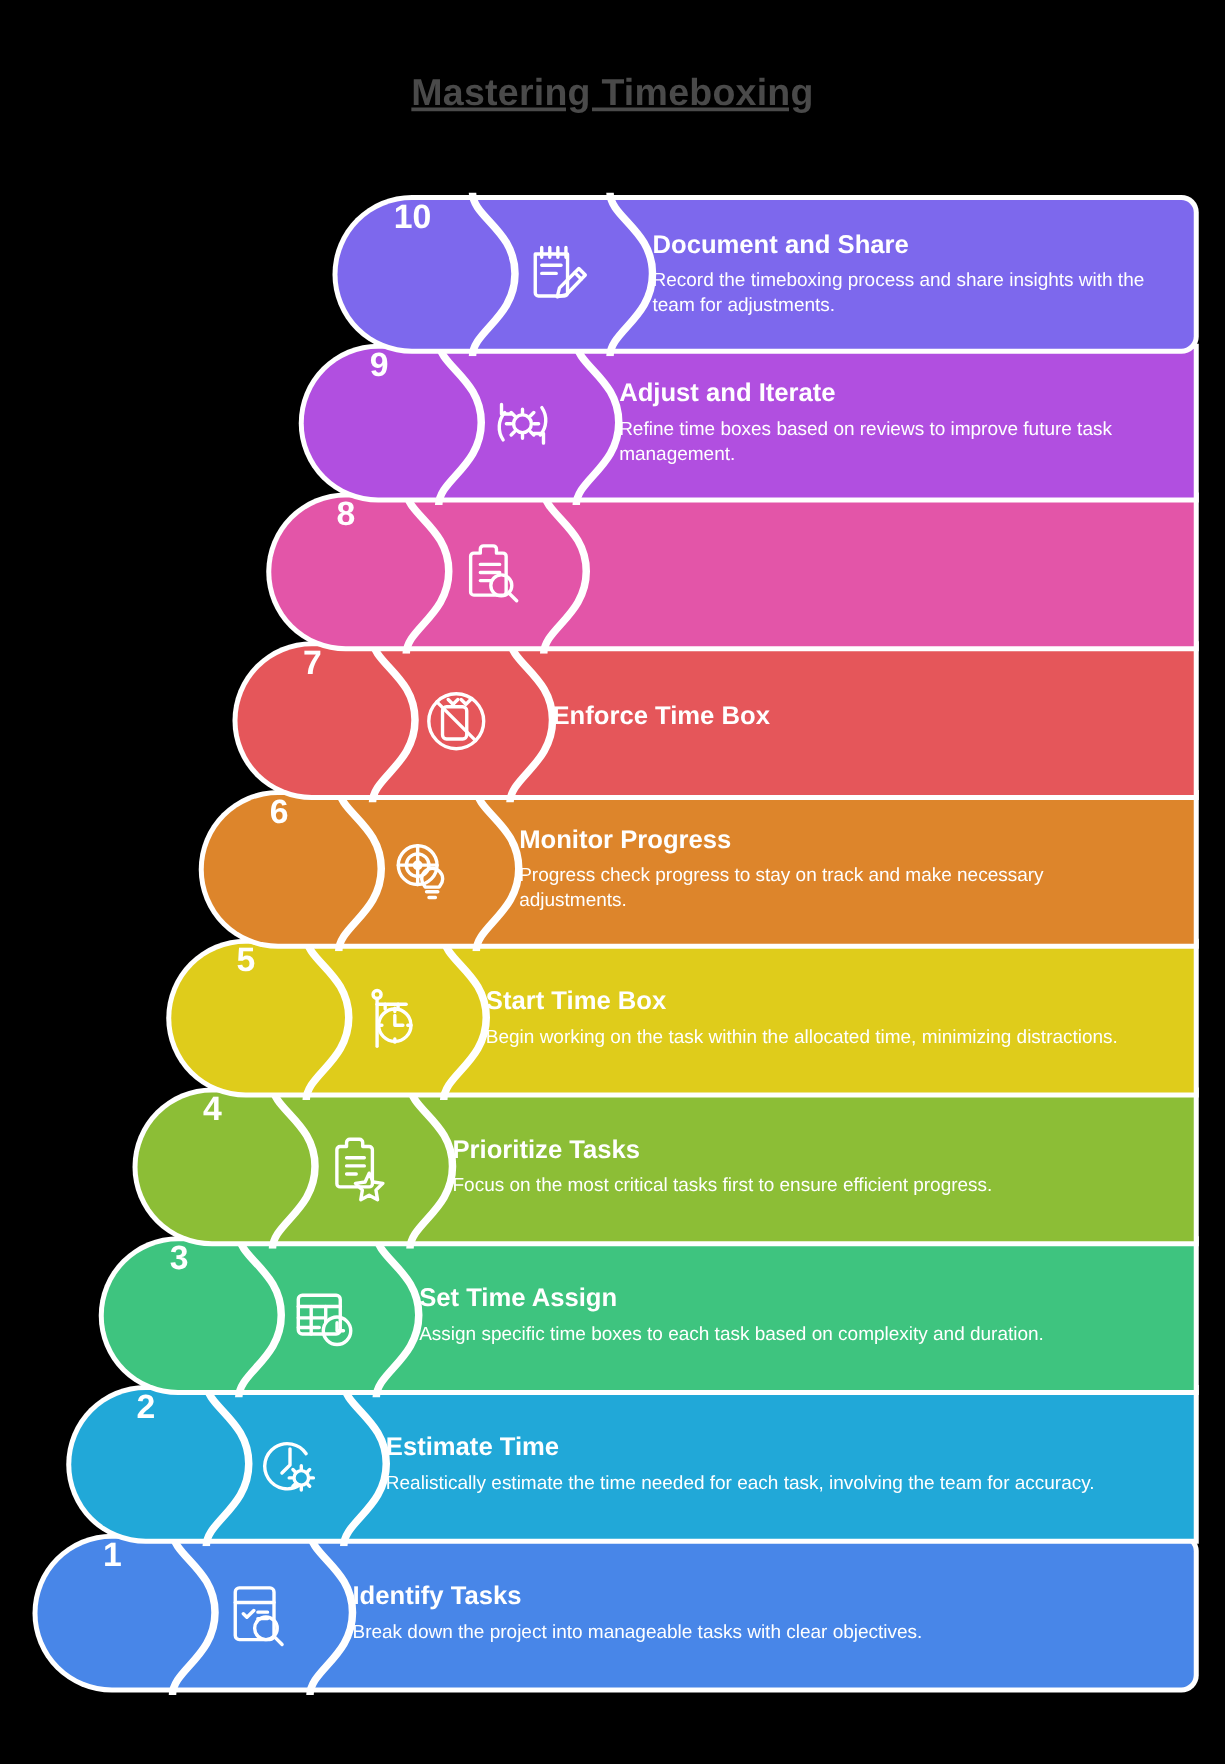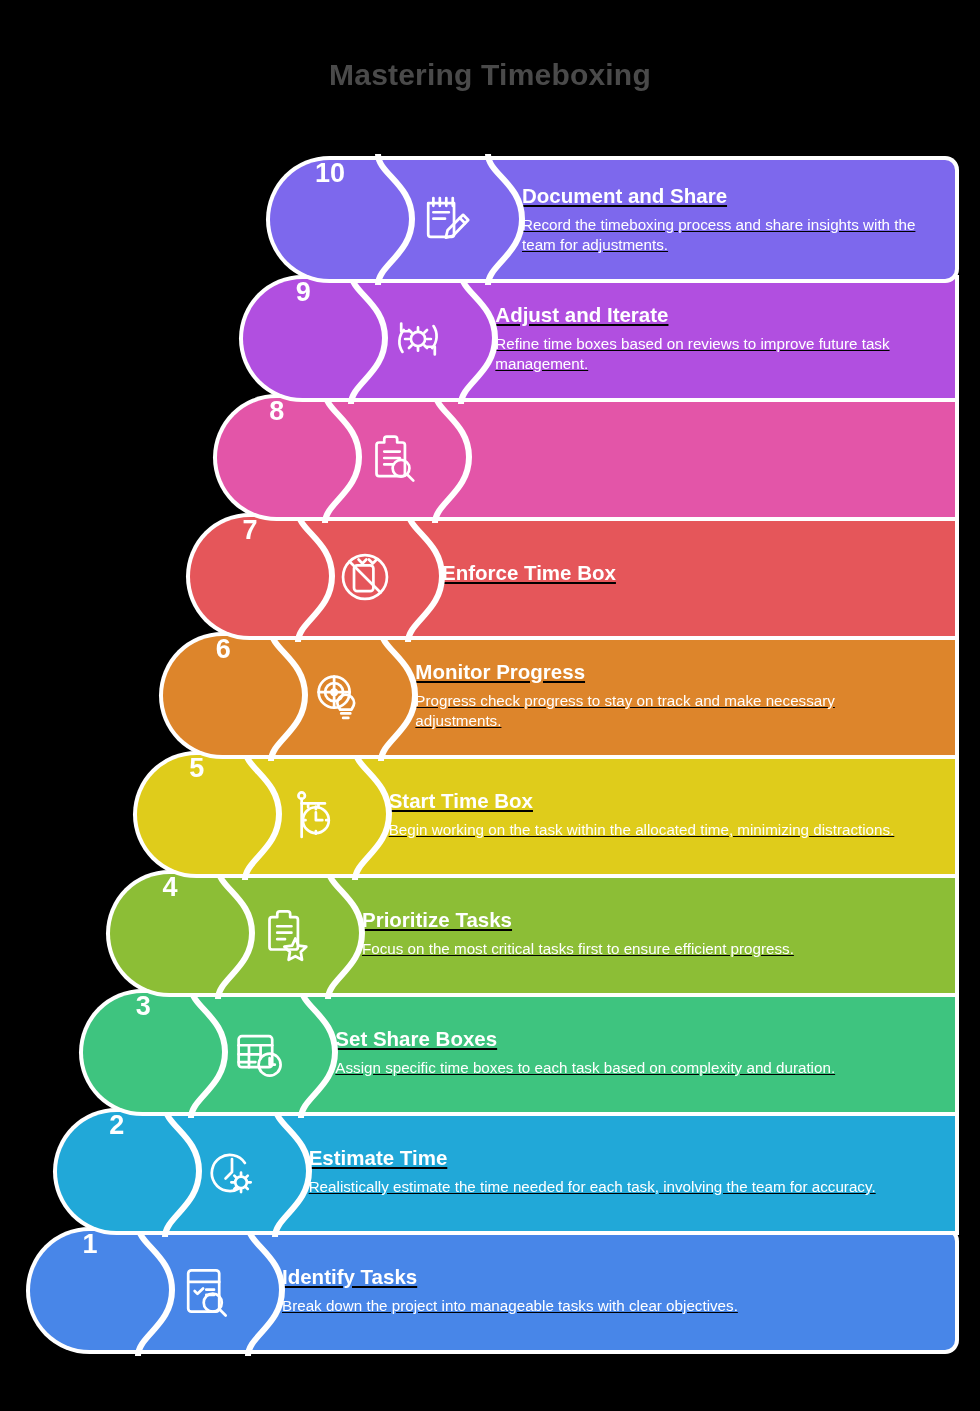--- a/index.html
+++ b/index.html
@@ -25,20 +25,21 @@
     align-items: center;
     justify-content: center;
   }
   .title {
     font-size: 30px;
     font-weight: bold;
     color: #4a4a4a;
     letter-spacing: 0.2px;
     text-align: center;
     line-height: 1;
+    text-decoration: underline;
   }
 
   
   #stack {
     position: absolute;
     top: 160px;
     left: 0;
     width: 980px;
     height: 1190px;
   }
@@ -105,21 +106,20 @@
   }
 
   .zone-text {
     position: relative;
     z-index: 3;
     flex: 1 1 auto;
     padding: 0 30px 0 22px;
     display: flex;
     flex-direction: column;
     justify-content: center;
-    text-decoration: underline;
   }
   .step-title {
     color: #ffffff;
     font-size: 20.5px;
     font-weight: bold;
     line-height: 1.15;
     margin-bottom: 7px;
     white-space: nowrap;
   }
   .step-desc {
@@ -382,21 +382,21 @@
       <g fill="none" stroke="#ffffff" stroke-width="2.1" stroke-linecap="round" stroke-linejoin="round">
         <rect x="9" y="11" width="26" height="24" rx="2.5"></rect>
         <path d="M9 18h26"></path>
         <path d="M17 18v17M26 18v10M9 25h17M9 31h13"></path>
         <circle cx="33" cy="33" r="8.5" fill="none"></circle>
         <path d="M33 28v5h4"></path>
       </g>
         </svg>
       </div>
       <div class="zone-text">
-        <div class="step-title">Set Share Boxes</div>
+        <div class="step-title">Set Time Assign</div>
         <div class="step-desc">Assign specific time boxes to each task based on complexity and duration.</div>
       </div>
       <div class="sep sep-num">
         <svg viewBox="0 0 70 131" preserveAspectRatio="none">
     <path d="M18 0 C18 20, 52 30, 52 65 C52 100, 18 111, 18 131" fill="none" stroke="#ffffff" stroke-width="6" stroke-linecap="butt"></path>
   </svg>
       </div>
       <div class="sep sep-icon">
         <svg viewBox="0 0 70 131" preserveAspectRatio="none">
     <path d="M18 0 C18 20, 52 30, 52 65 C52 100, 18 111, 18 131" fill="none" stroke="#ffffff" stroke-width="6" stroke-linecap="butt"></path>

